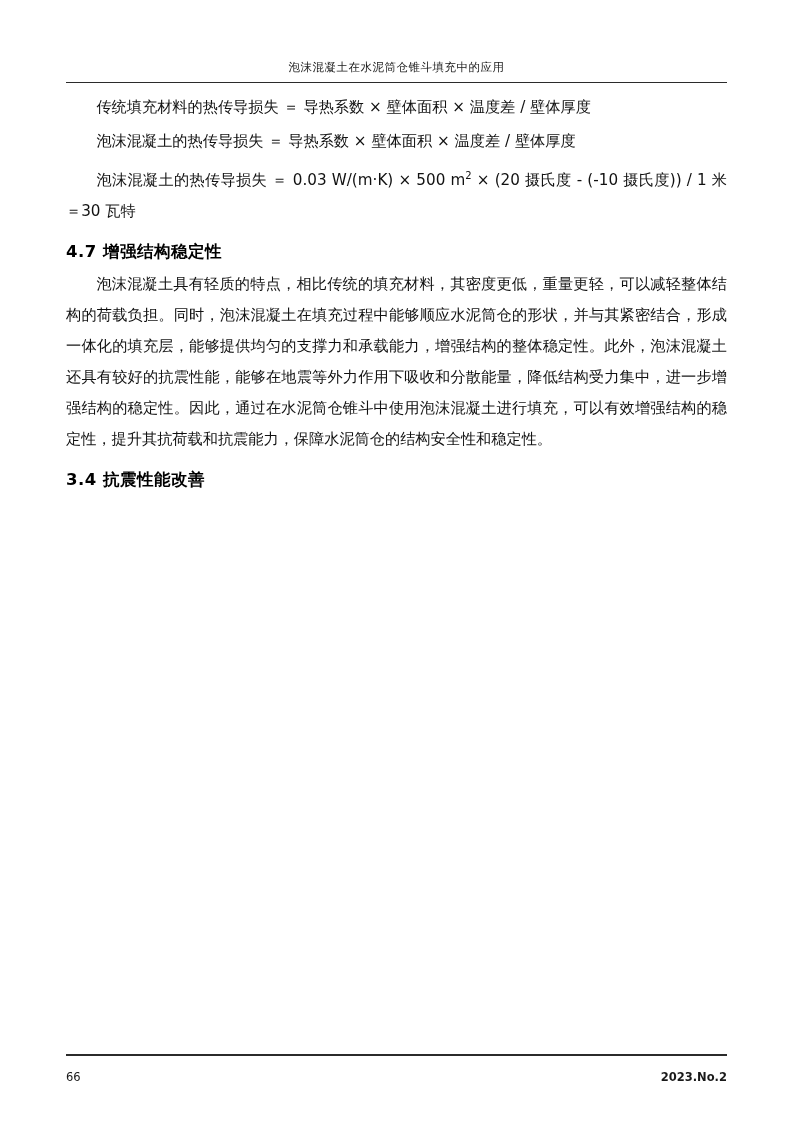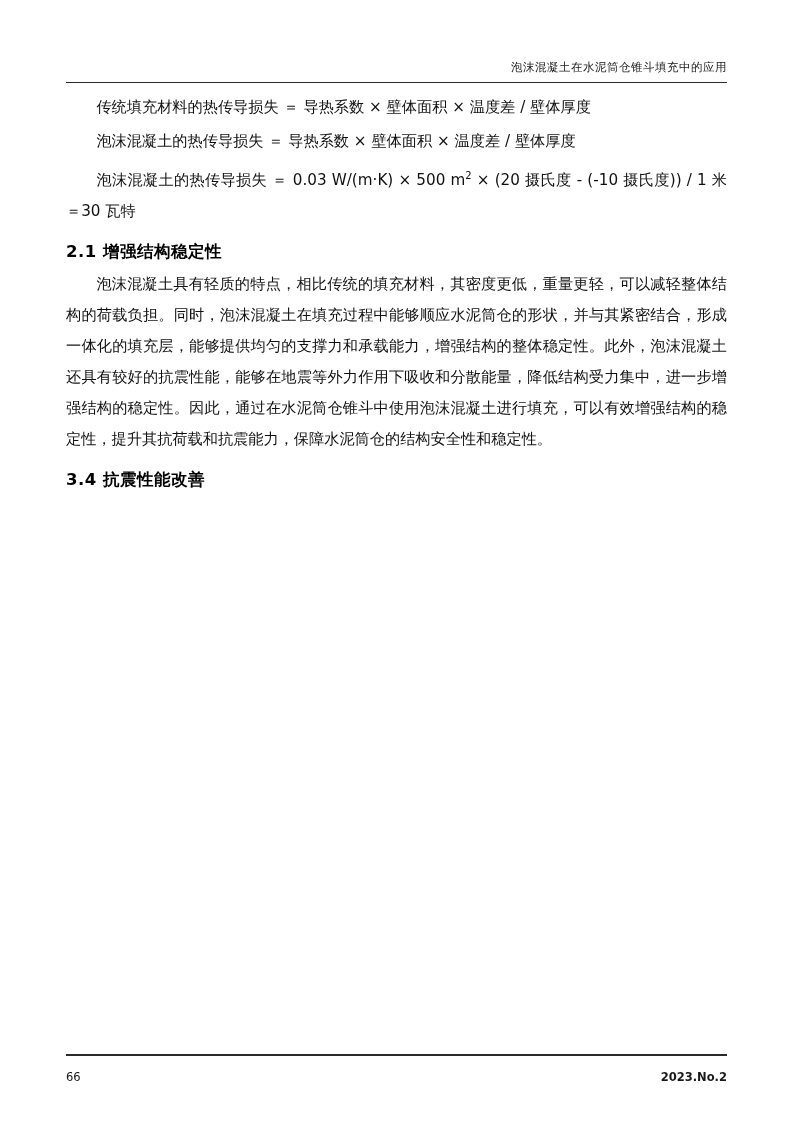--- a/index.html
+++ b/index.html
@@ -14,21 +14,21 @@
     position: relative;
     box-sizing: border-box;
     font-family: "DejaVu Sans", "Liberation Sans", sans-serif;
     overflow: hidden;
   }
   .header {
     position: absolute;
     top: 60px;
     left: 66px;
     width: 661px;
-    text-align: right;
+    text-align: center;
     font-size: 11.5px;
     color: #1a1a1a;
     letter-spacing: 0.5px;
   }
   .header-rule {
     position: absolute;
     top: 82px;
     left: 66px;
     width: 661px;
     height: 0;
@@ -106,21 +106,21 @@
 
     <p class="para">传统填充材料的热传导损失 ＝ 导热系数 × 壁体面积 × 温度差 / 壁体厚度</p>
 
 
     <p class="para">泡沫混凝土的热传导损失 ＝ 导热系数 × 壁体面积 × 温度差 / 壁体厚度</p>
 
     <p class="para"><span>泡沫混凝土的热传导损失 ＝ 0.03 W/(m·K) × 500 m</span><span class="sup">2</span><span> × (20 摄氏度 - (-10 摄氏度)) / 1 米 ＝30 瓦特</span></p>
 
 
 
-    <h3 class="heading">2.1 增强结构稳定性</h3>
+    <h3 class="heading">4.7 增强结构稳定性</h3>
 
     <p class="para">泡沫混凝土具有轻质的特点，相比传统的填充材料，其密度更低，重量更轻，可以减轻整体结构的荷载负担。同时，泡沫混凝土在填充过程中能够顺应水泥筒仓的形状，并与其紧密结合，形成一体化的填充层，能够提供均匀的支撑力和承载能力，增强结构的整体稳定性。此外，泡沫混凝土还具有较好的抗震性能，能够在地震等外力作用下吸收和分散能量，降低结构受力集中，进一步增强结构的稳定性。因此，通过在水泥筒仓锥斗中使用泡沫混凝土进行填充，可以有效增强结构的稳定性，提升其抗荷载和抗震能力，保障水泥筒仓的结构安全性和稳定性。</p>
 
     <h3 class="heading">3.4 抗震性能改善</h3>
 
 
   </div>
 
   <div class="footer-rule"></div>
   <div class="footer">

